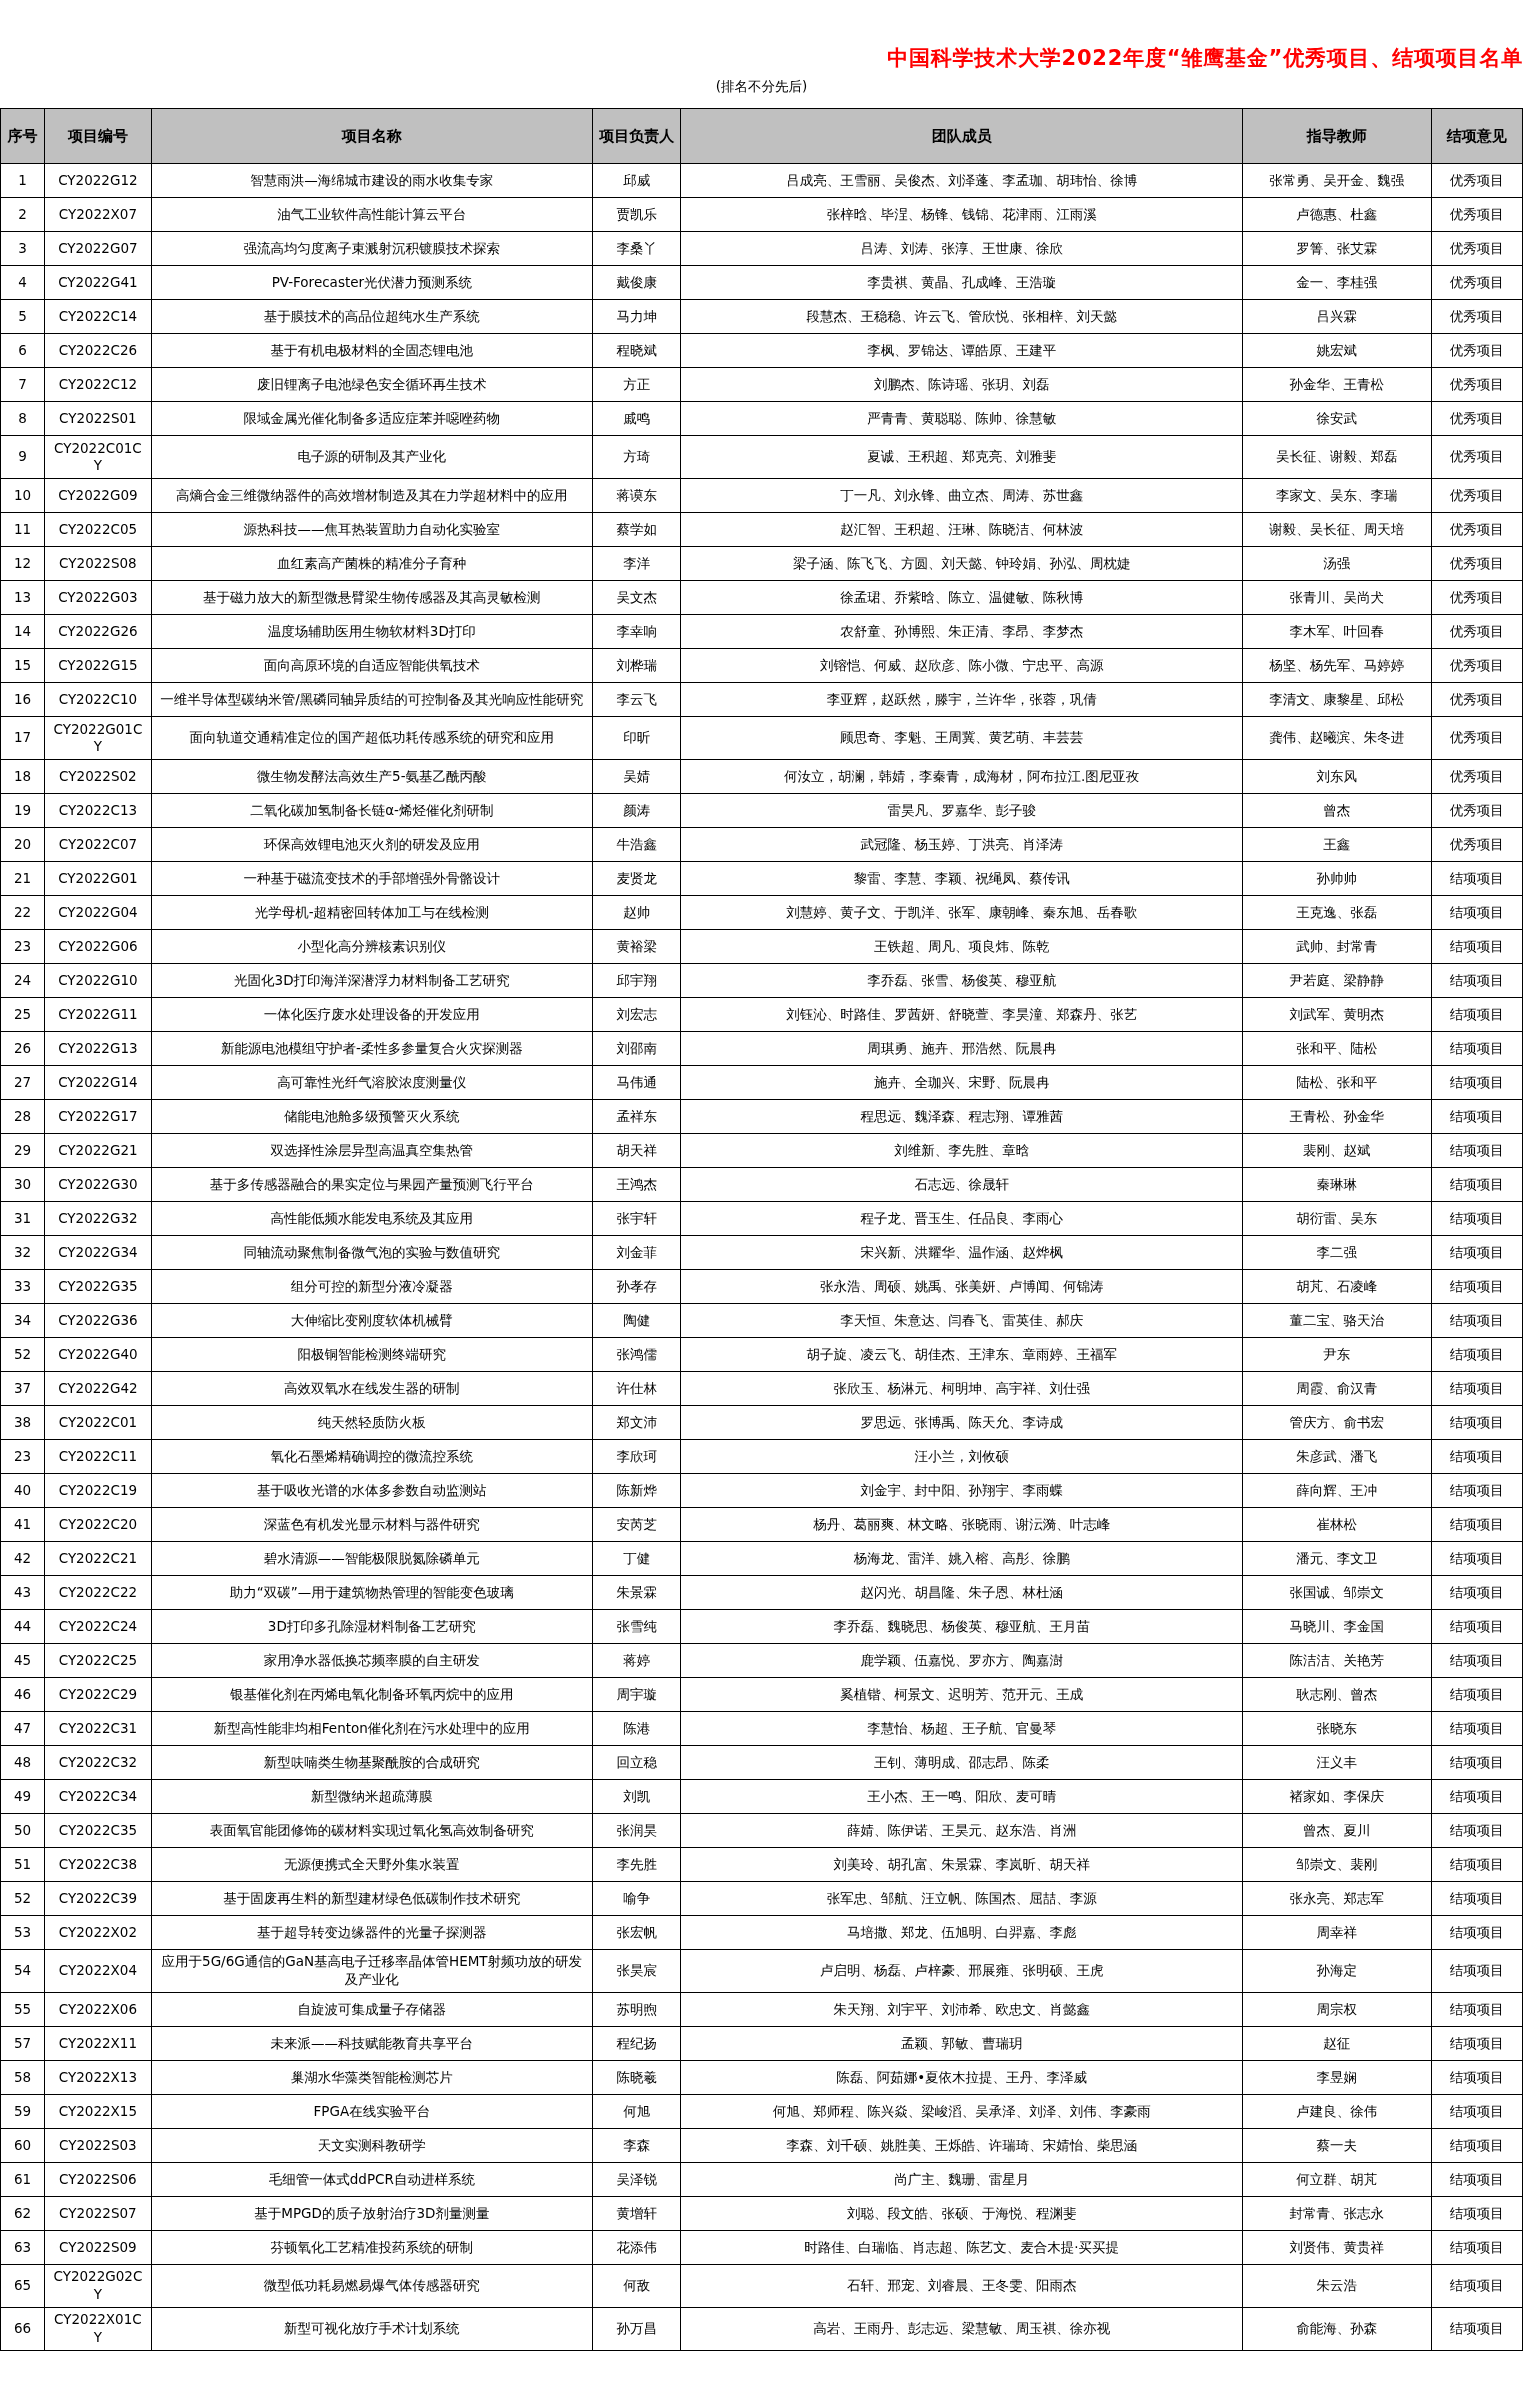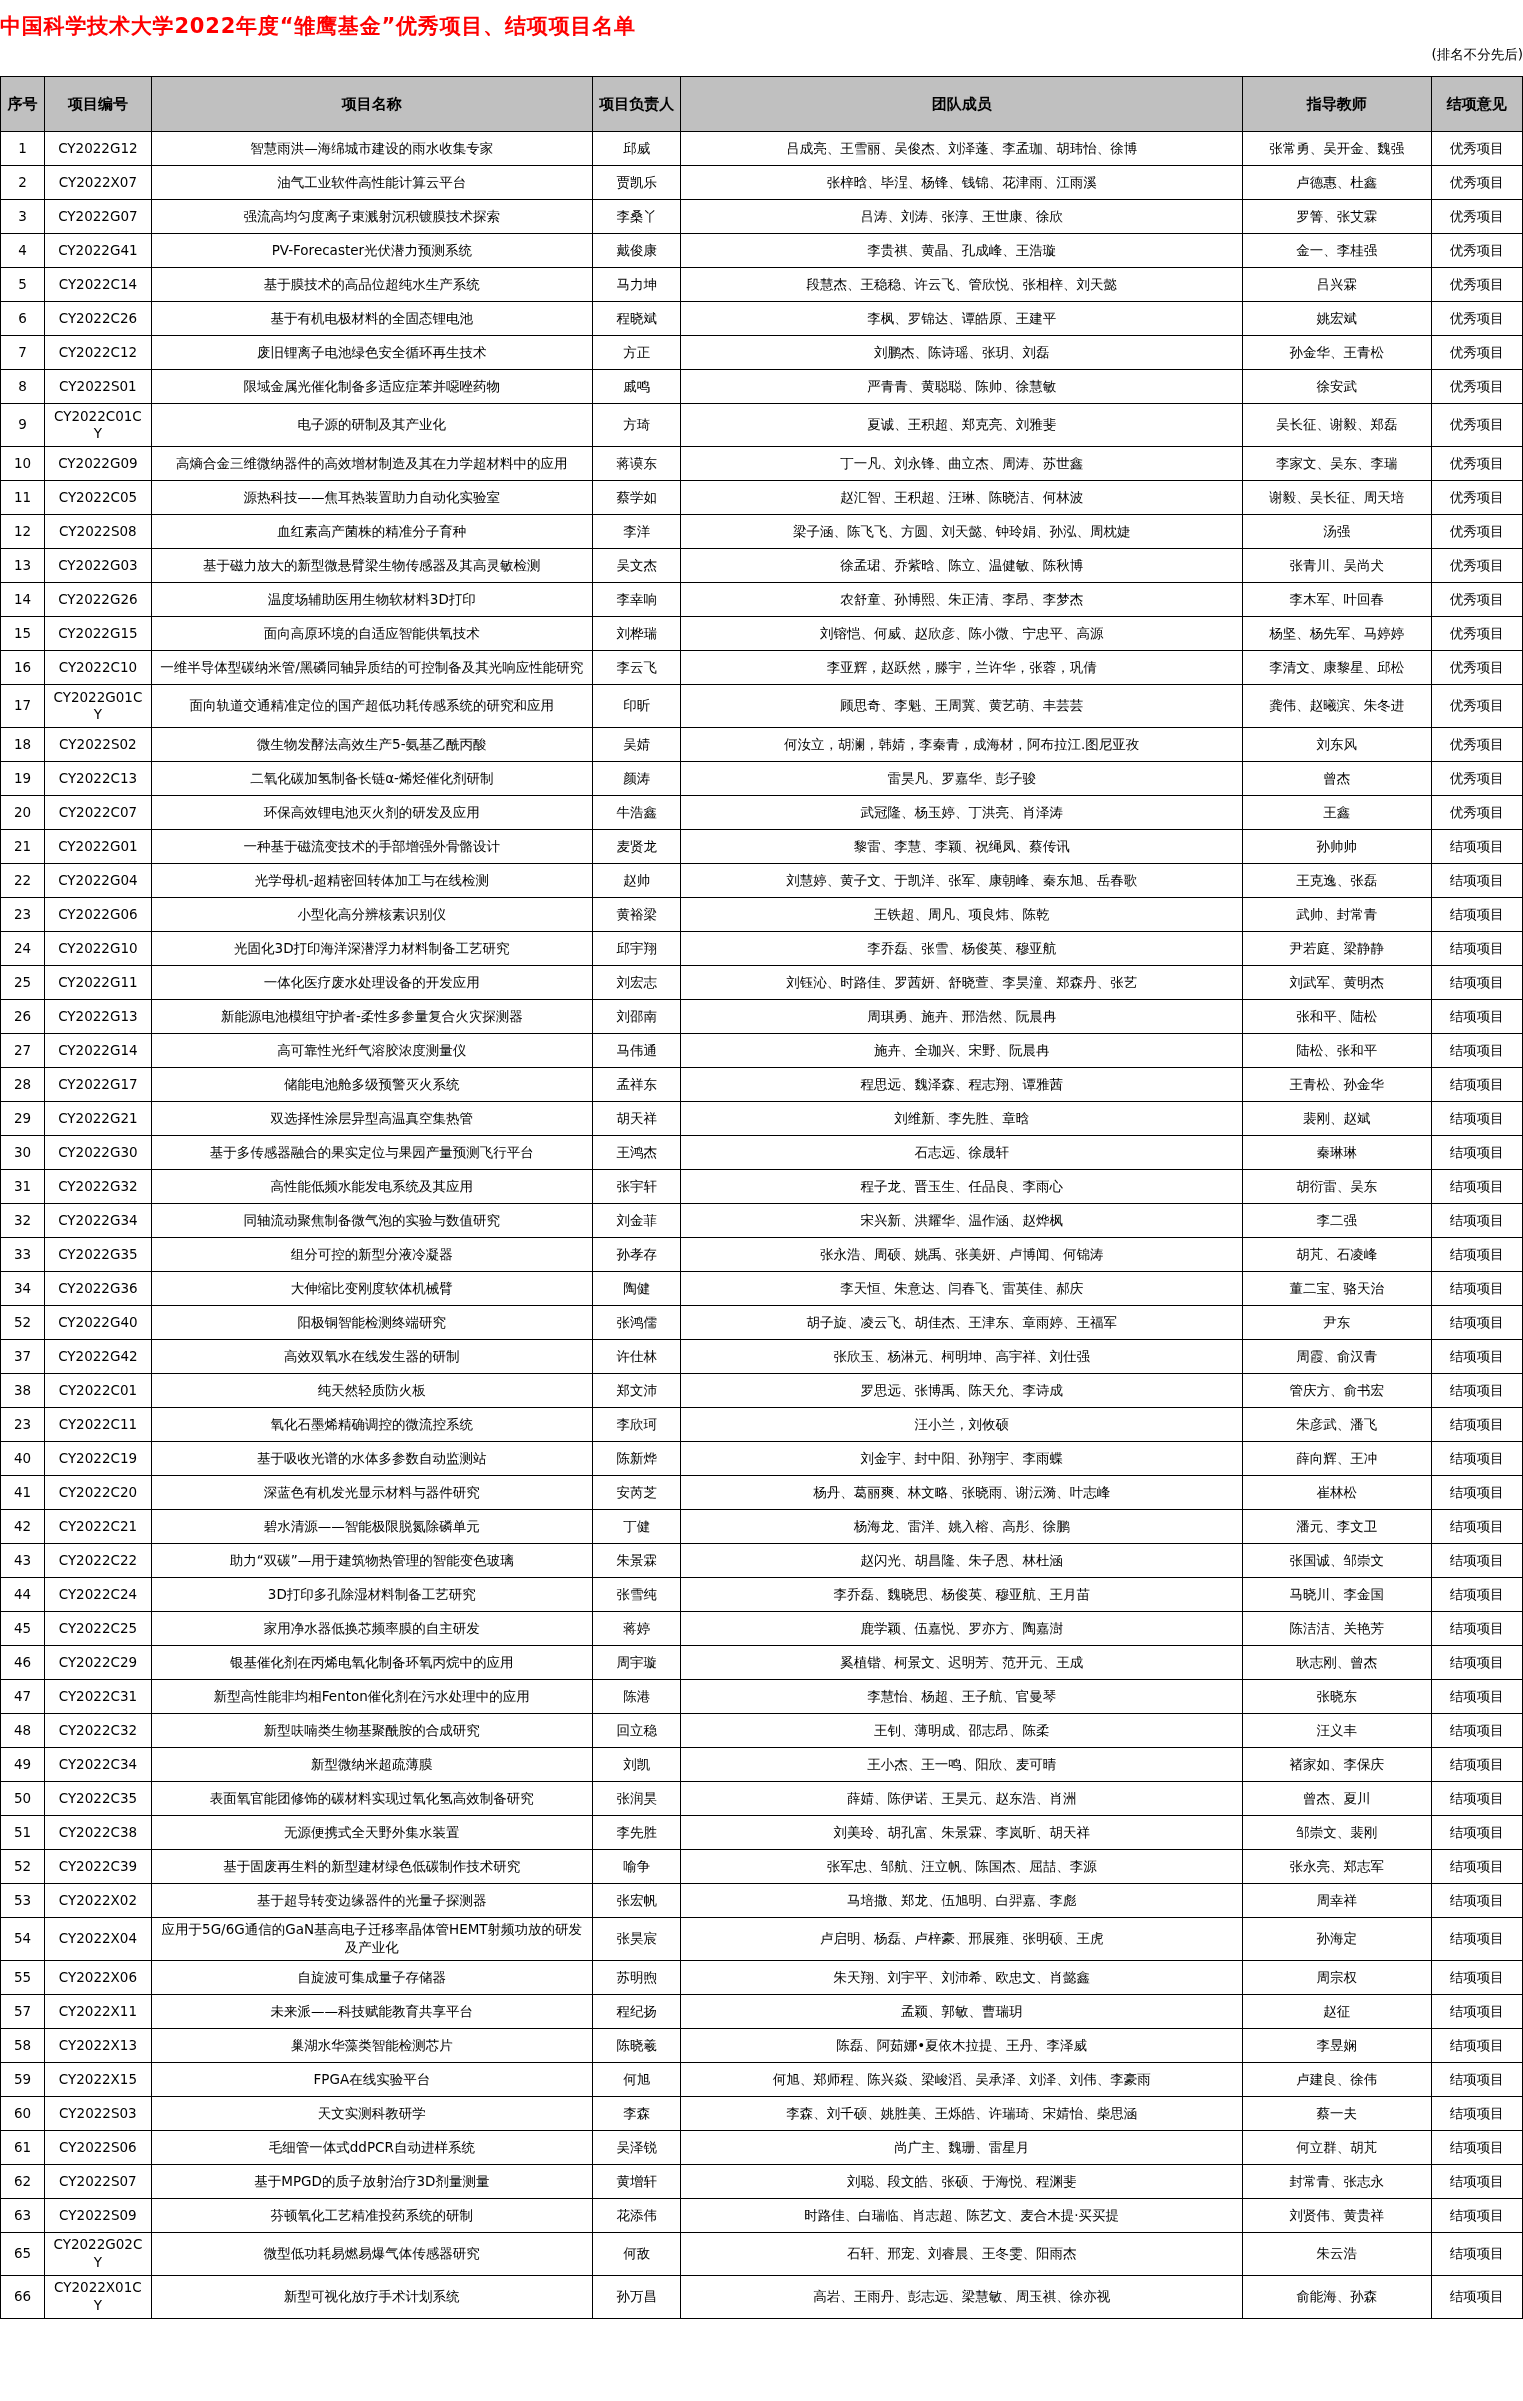--- a/index.html
+++ b/index.html
@@ -6,29 +6,30 @@
   html, body { margin: 0; padding: 0; background: #ffffff; }
   .page {
     width: 1523px;
     min-height: 2401px;
     margin: 0 auto;
     background: #ffffff;
     font-family: "DejaVu Sans", "Liberation Sans", sans-serif;
     color: #000000;
   }
   .title {
-    text-align: left;
+    text-align: right;
     color: #ff0000;
     font-size: 21px;
     font-weight: bold;
     padding-top: 11.8px;
     letter-spacing: 0.8px;
+    margin-top: 32px;
   }
   .subtitle {
-    text-align: right;
+    text-align: center;
     color: #000000;
     font-size: 13.5px;
     margin-top: 6.7px;
   }
   table.roster {
     width: 100%;
     border-collapse: collapse;
     margin-top: 11.8px;
     table-layout: fixed;
   }

